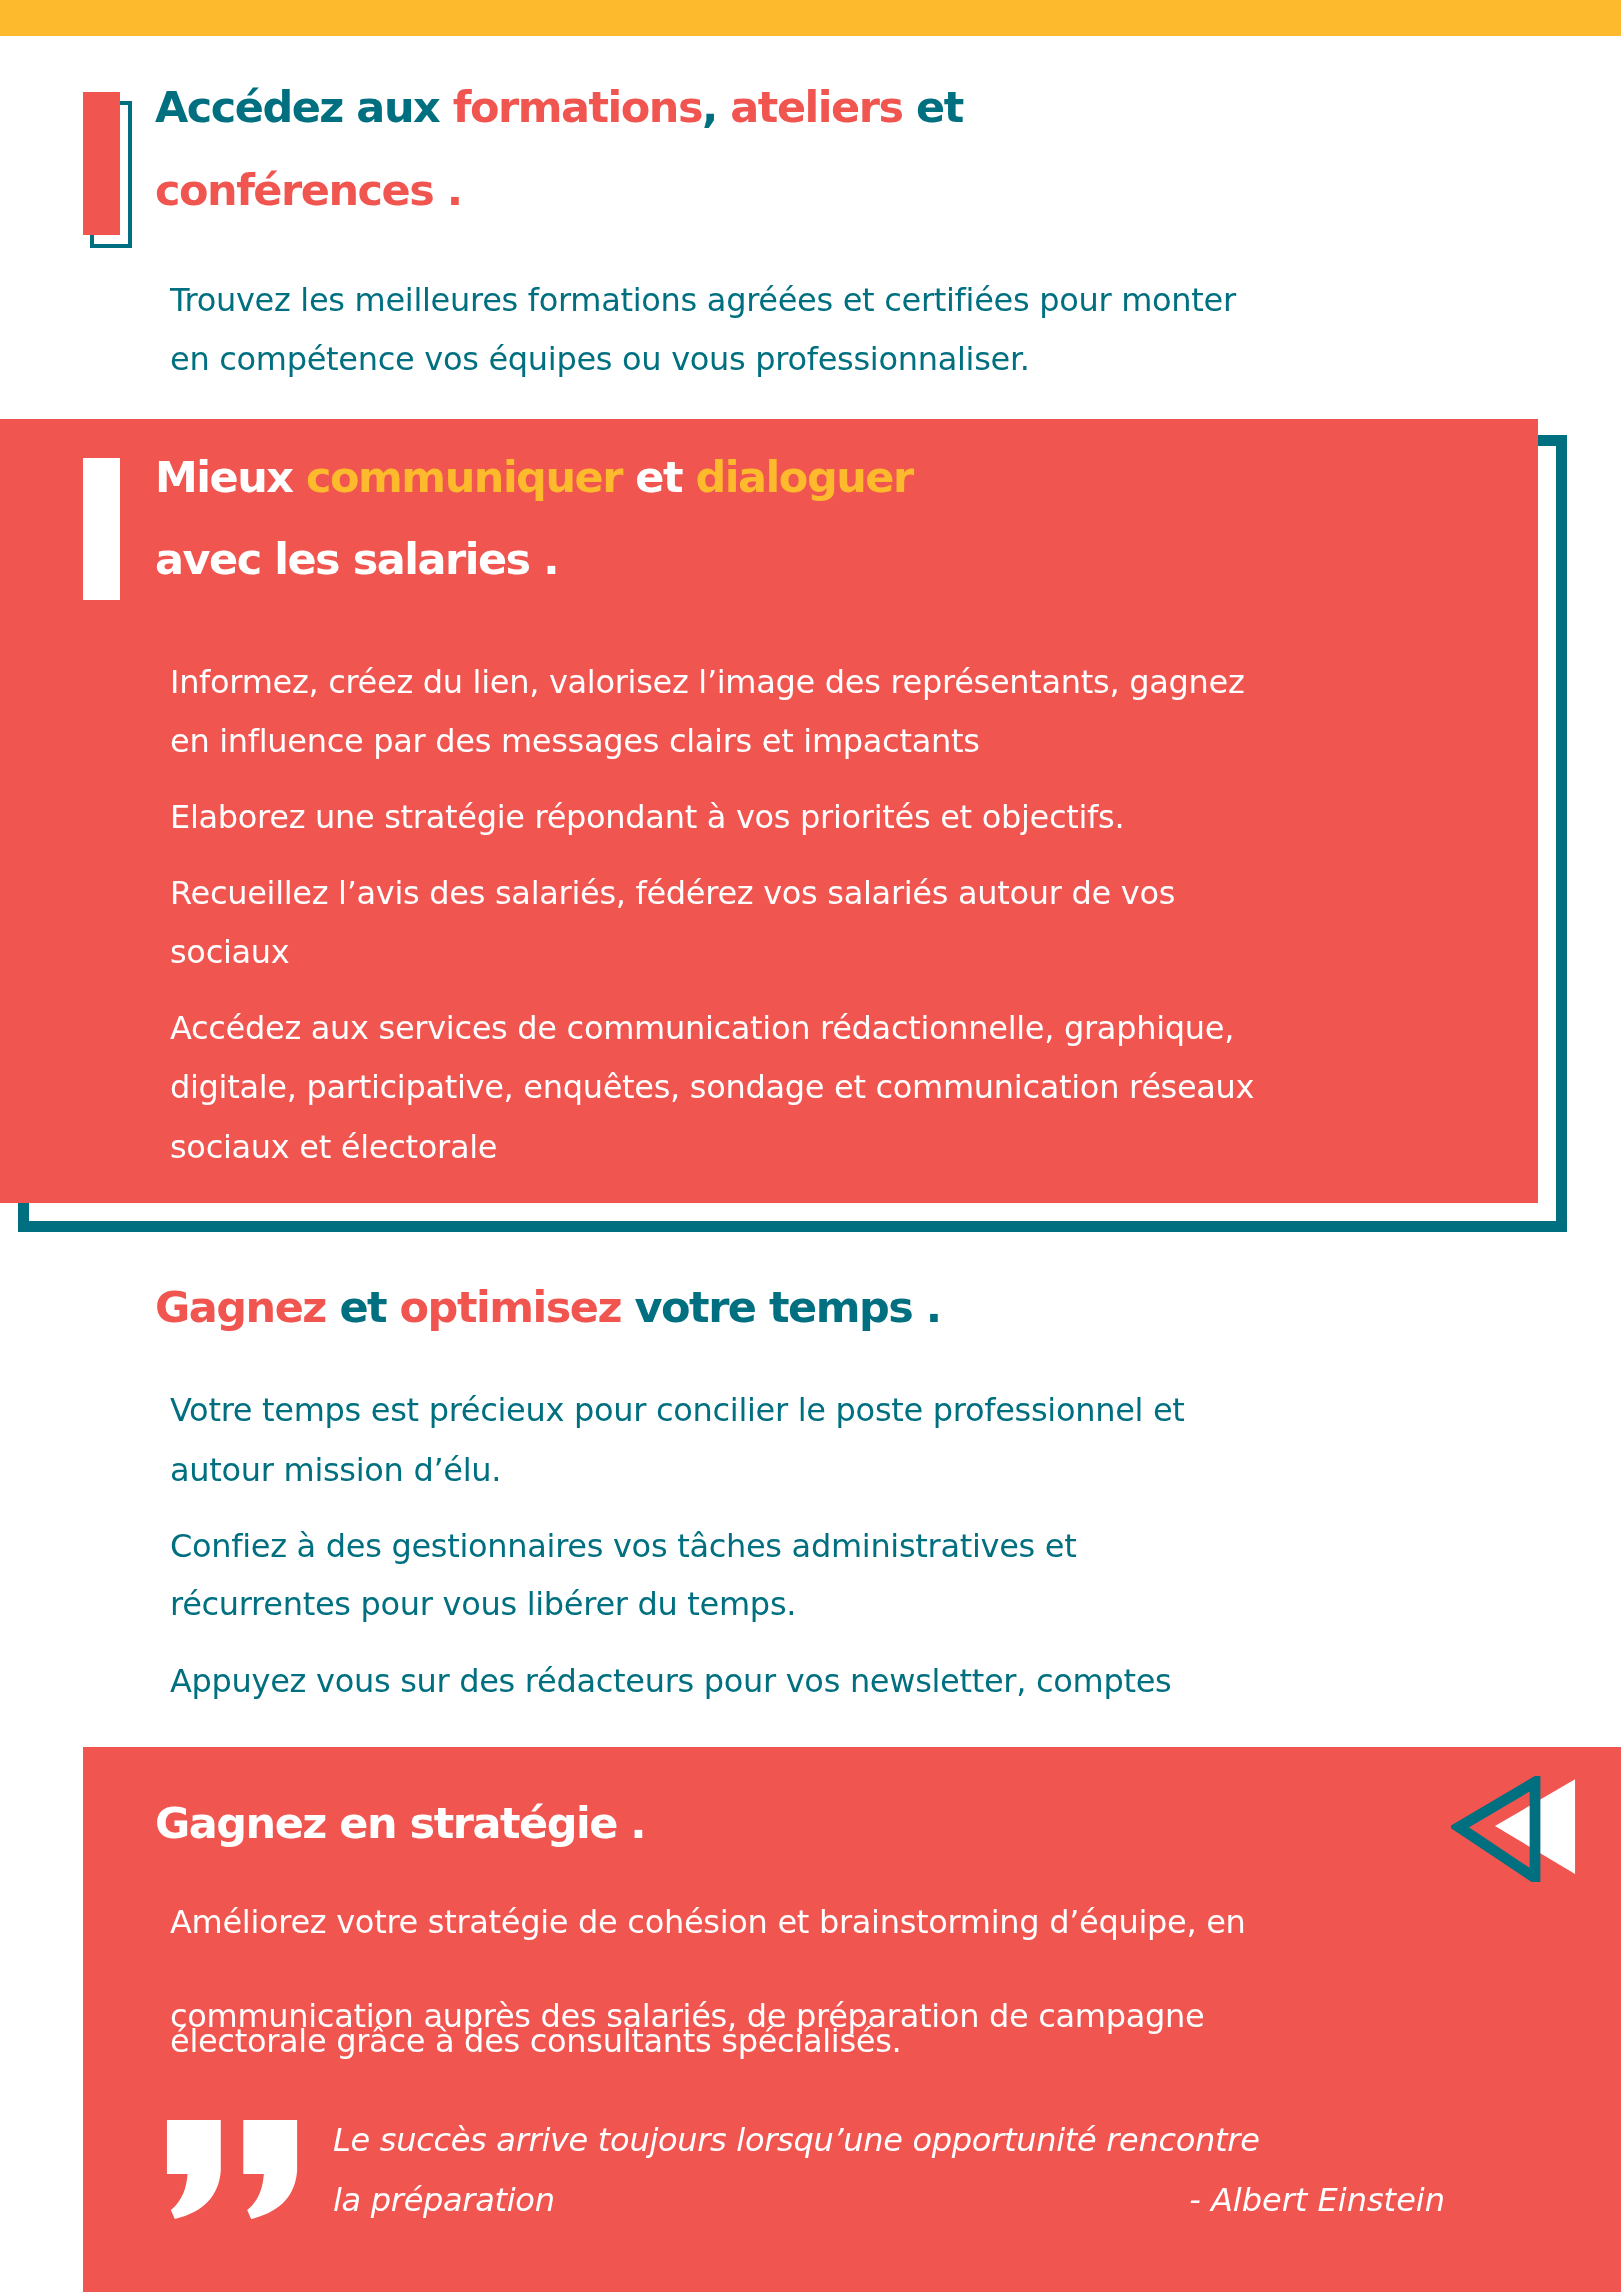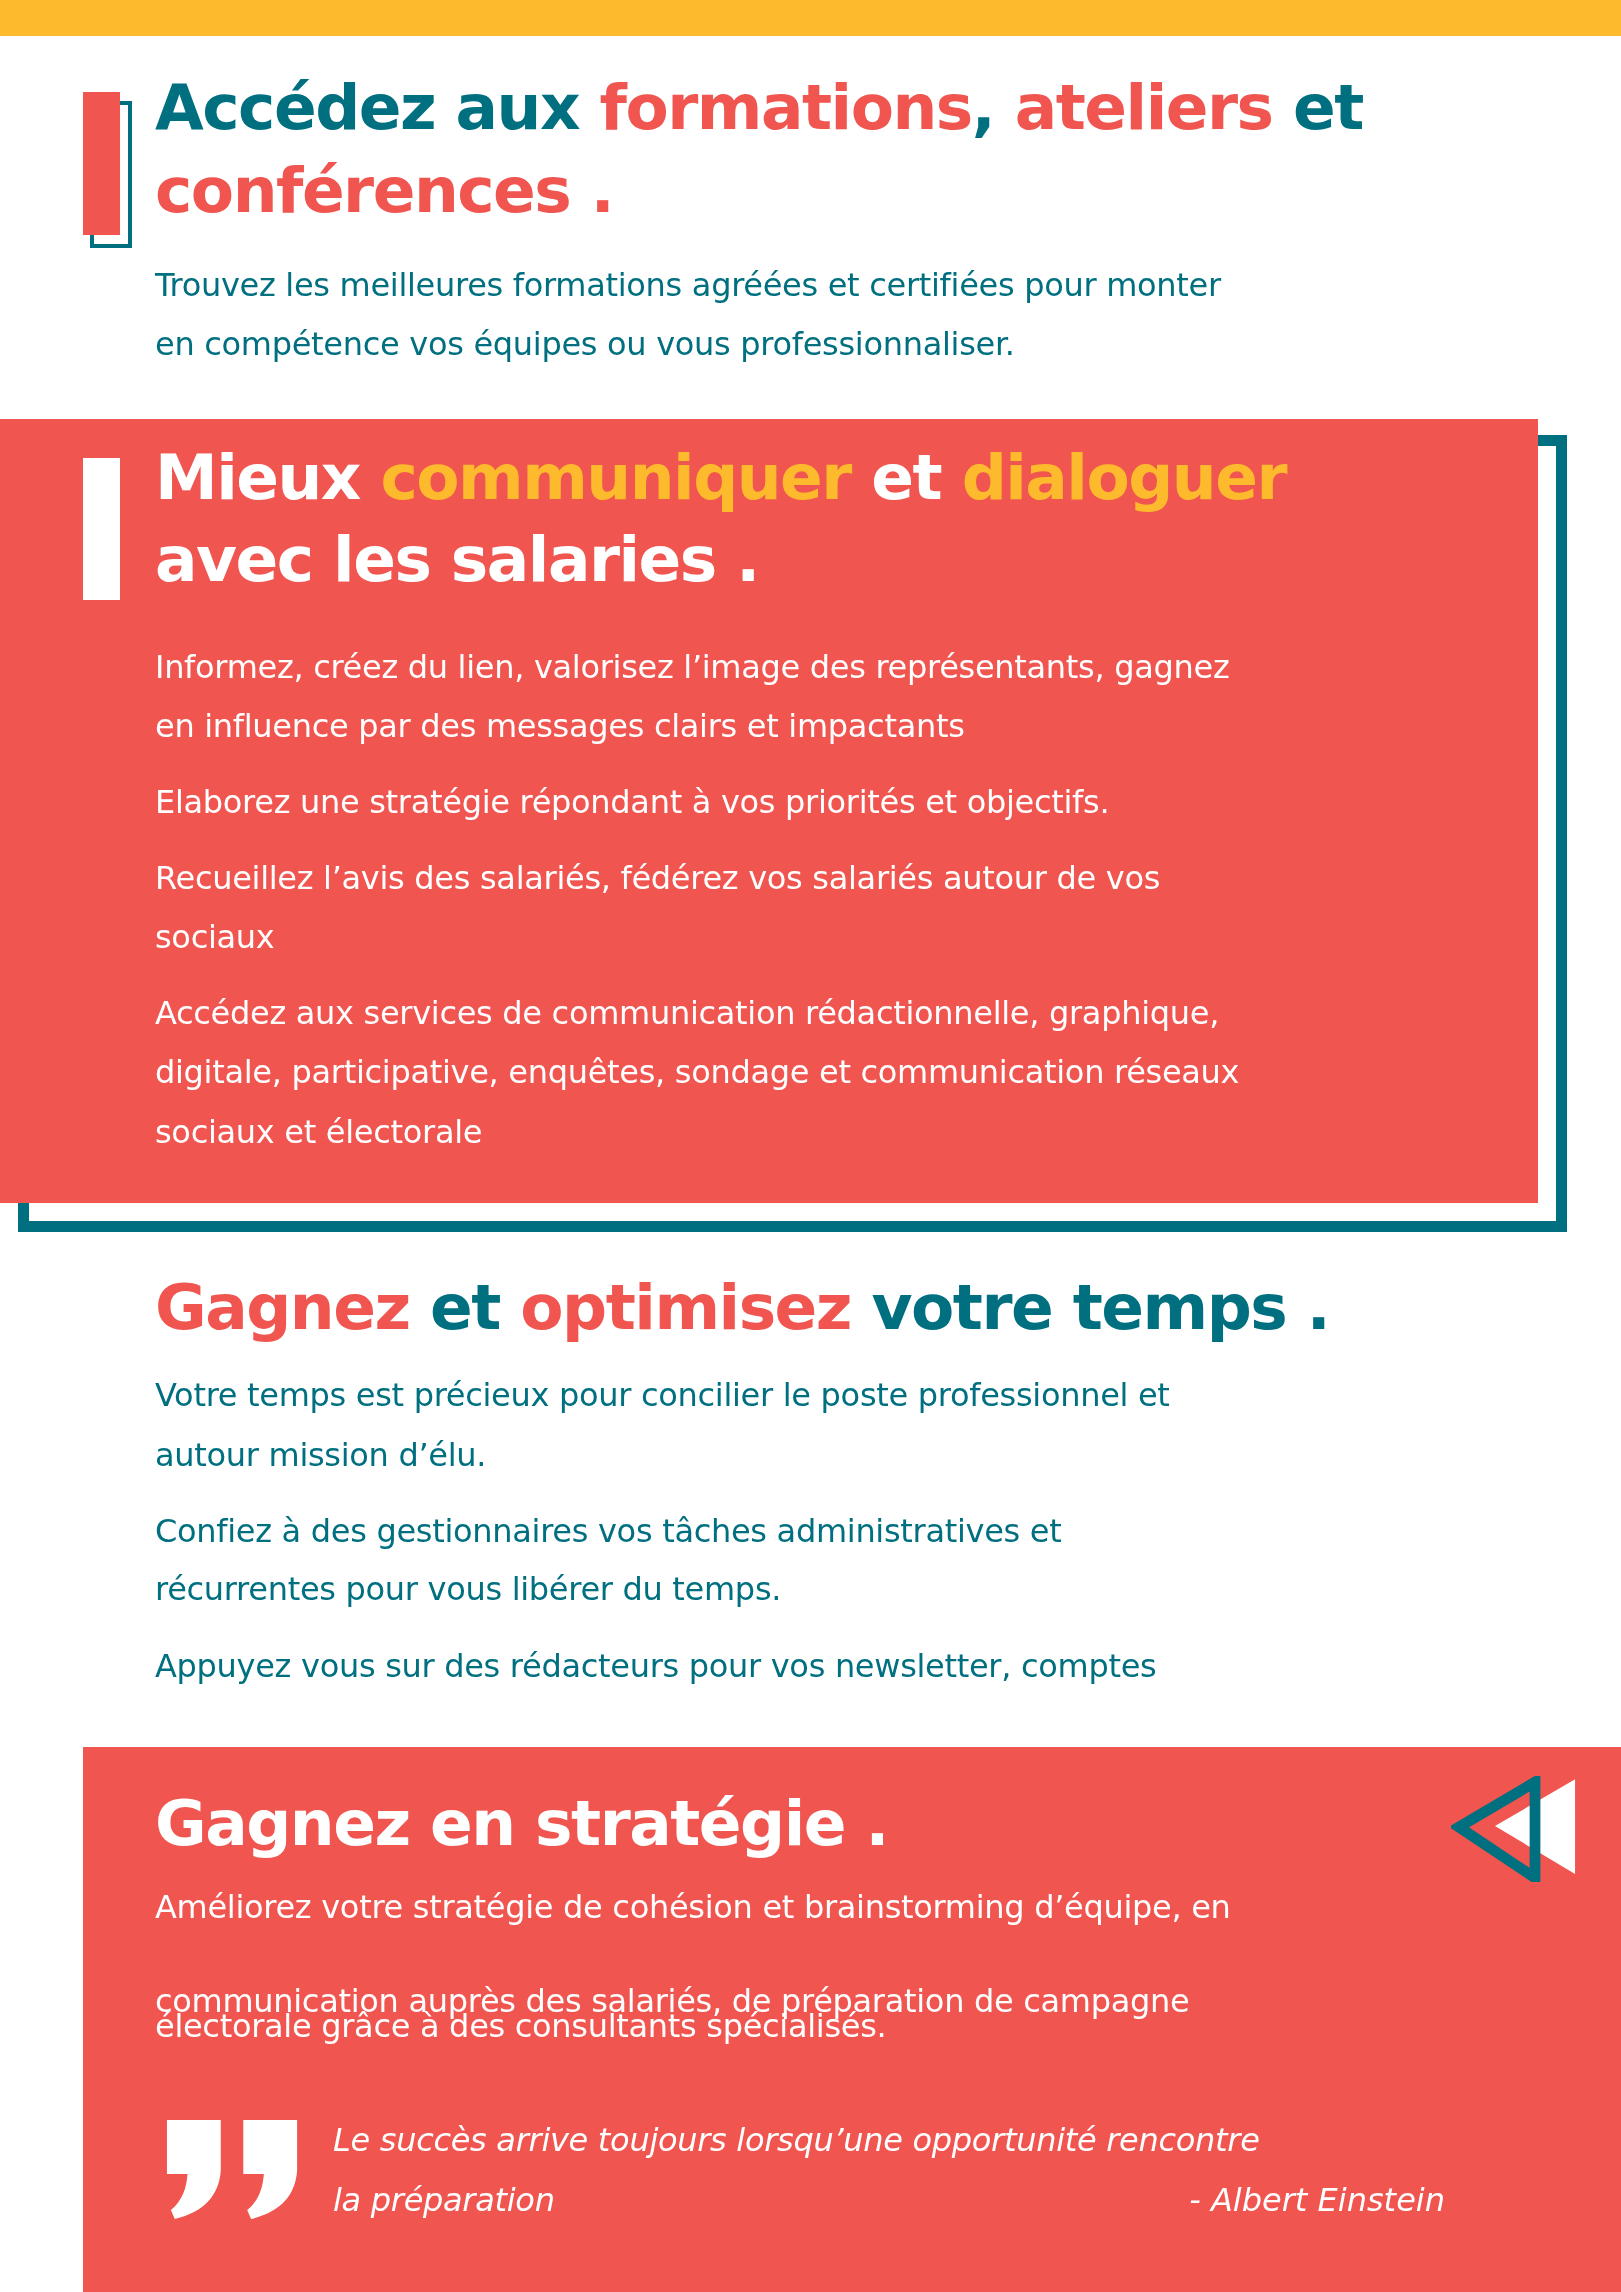--- a/index.html
+++ b/index.html
@@ -8,25 +8,25 @@
       background: #FFFFFF;
       font-family: "Liberation Sans", "DejaVu Sans", sans-serif;
     }
     .abs { position: absolute; }
     .topbar { left: 0; top: 0; width: 1621px; height: 36px; background: #FDBA2C; }
 
     
     .h {
       position: absolute; left: 155px; margin: 0;
       font-family: "DejaVu Sans", sans-serif; font-weight: bold;
-      font-size: 63px; line-height: 83px; letter-spacing: -1.5px;
+      font-size: 43px; line-height: 83px; letter-spacing: -1.5px;
       white-space: nowrap;
     }
     .p {
-      position: absolute; left: 155px; margin: 0;
+      position: absolute; left: 155px; margin: 15px;
       font-family: "DejaVu Sans", sans-serif; font-weight: normal;
       font-size: 32px; line-height: 59px; letter-spacing: -0.3px;
       white-space: nowrap;
     }
     .teal { color: #007080; }
     .red { color: #F05550; }
     .yellow { color: #FDBA2C; }
     .white { color: #FFFFFF; }
 
     

